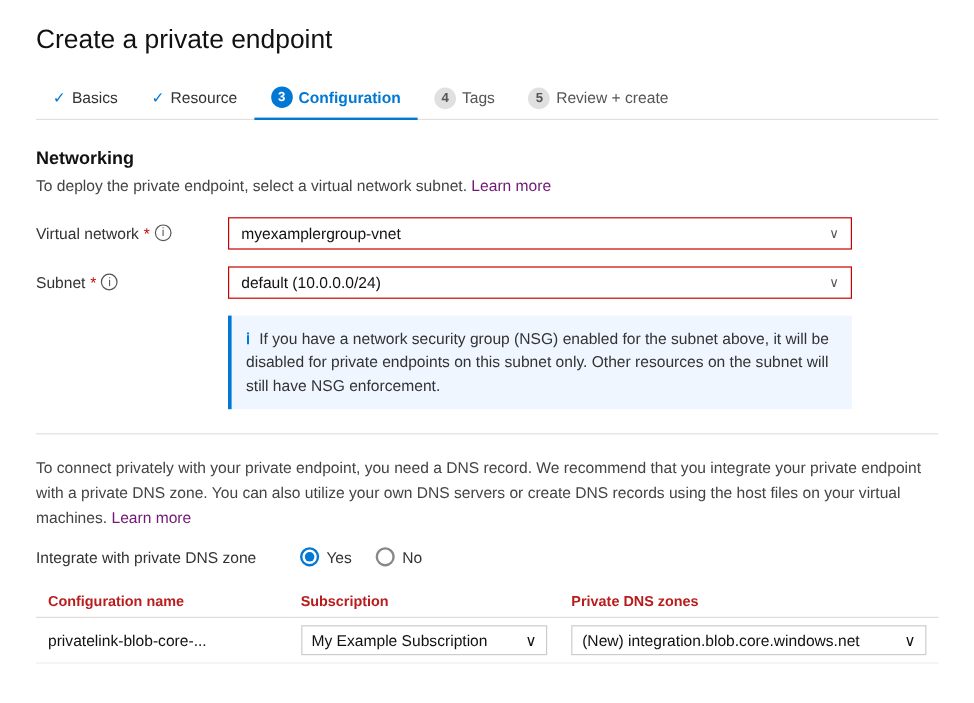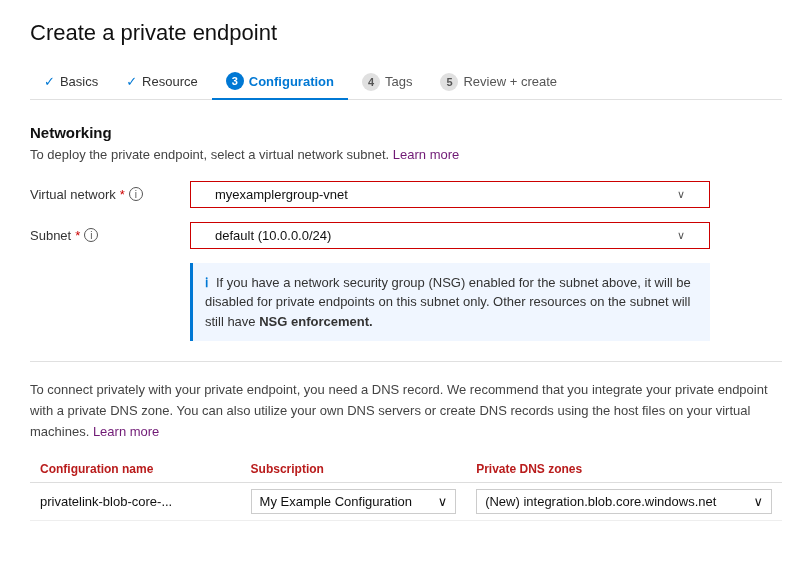--- a/index.html
+++ b/index.html
@@ -105,21 +105,21 @@
       display: inline-flex;
       align-items: center;
       justify-content: center;
       font-size: 10px;
       color: #555;
       cursor: pointer;
     }
     .select-box {
       flex: 1;
       border: 1px solid #c00;
-      padding: 5px 24px;
+      padding: 5px 10px;
       font-size: 13px;
       color: #111;
       background: #fff;
       display: flex;
       align-items: center;
       justify-content: space-between;
       cursor: pointer;
       max-width: 520px;
     }
     .select-box .chevron {
@@ -135,21 +135,21 @@
       max-width: 520px;
       font-size: 13px;
       color: #333;
       line-height: 1.5;
     }
     .info-box .info-icon-blue {
       color: #0078d4;
       font-weight: bold;
       margin-right: 4px;
     }
-    .info-box strong { font-weight: 700; }
+    .info-box strong { font-weight: 400; }
     .dns-section { margin-top: 10px; }
     .dns-desc {
       font-size: 13px;
       color: #444;
       line-height: 1.6;
       margin-bottom: 14px;
     }
     .radio-row {
       display: flex;
       align-items: center;
@@ -288,35 +288,46 @@
   <span>If you have a network security group (NSG) enabled for the subnet above, it will be disabled for private endpoints on this subnet only. Other resources on the subnet will still have <strong>NSG enforcement.</strong></span>
 </div>
 
 <hr class="divider">
 
 <div class="dns-section">
   <div class="dns-desc">
     <span>To connect privately with your private endpoint, you need a DNS record. We recommend that you integrate your private endpoint with a private DNS zone. You can also utilize your own DNS servers or create DNS records using the host files on your virtual machines.</span>&nbsp;<a class="learn-more">Learn more</a>
   </div>
 
+  <div class="radio-row">
+    <div class="radio-label-title">Integrate with private DNS zone</div>
+    <div class="radio-option">
+      <div class="radio-btn checked"></div>
+      <span>Yes</span>
+    </div>
+    <div class="radio-option">
+      <div class="radio-btn unchecked"></div>
+      <span>No</span>
+    </div>
+  </div>
 
   <table class="dns-table">
     <thead>
       <tr>
         <th class="col-config">Configuration name</th>
         <th class="col-sub">Subscription</th>
         <th class="col-dns">Private DNS zones</th>
       </tr>
     </thead>
     <tbody>
       <tr>
         <td>privatelink-blob-core-...</td>
         <td>
           <div class="dns-select">
-            <span>My Example Configuration</span>
+            <span>My Example Subscription</span>
             <span>∨</span>
           </div>
         </td>
         <td>
           <div class="dns-select">
             <span>(New) integration.blob.core.windows.net</span>
             <span>∨</span>
           </div>
         </td>
       </tr>

